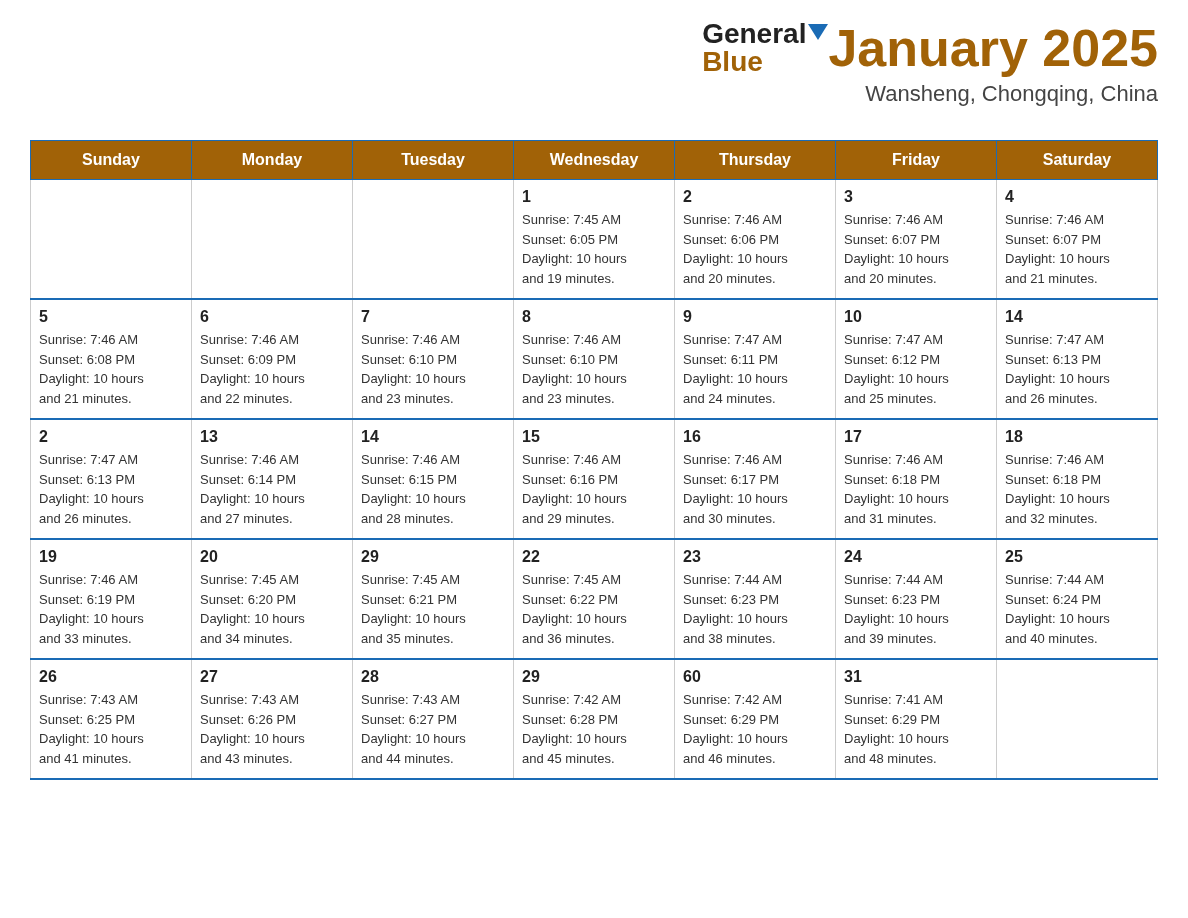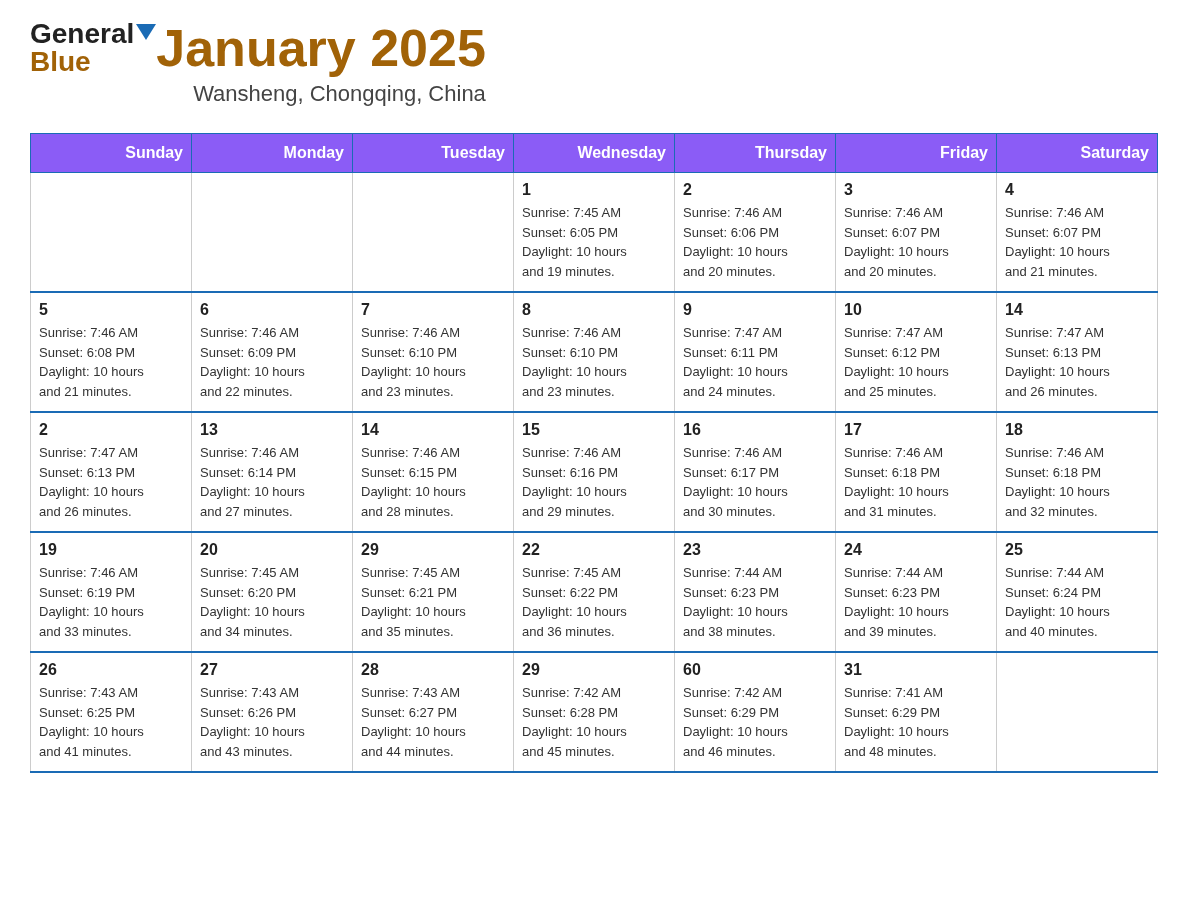--- a/index.html
+++ b/index.html
@@ -6,23 +6,23 @@
     body {
       font-family: Arial, Helvetica, sans-serif;
       background: #ffffff;
       color: #333;
       width: 1188px;
       min-height: 918px;
       padding: 20px 30px;
     }
     .header-area {
       display: flex;
-      justify-content: flex-start;
+      justify-content: flex-end;
       align-items: flex-start;
-      margin-bottom: 26px;
+      margin-bottom: 33px;
     }
     .logo {
       display: flex;
       flex-direction: column;
       align-items: flex-start;
     }
     .logo-general {
       font-size: 28px;
       font-weight: bold;
       color: #222;
@@ -59,26 +59,26 @@
       font-size: 22px;
       color: #444;
       margin-top: 4px;
     }
     table {
       width: 100%;
       border-collapse: collapse;
       table-layout: fixed;
     }
     thead tr th {
-      background-color: #8b5cf6;
+      background-color: #a16207;
       color: #ffffff;
       font-size: 16px;
       font-weight: bold;
       padding: 10px 8px;
-      text-align: right;
+      text-align: center;
       border: 1px solid #1a6bb5;
     }
     tbody tr td {
       vertical-align: top;
       padding: 8px 8px 10px 8px;
       border: 1px solid #cccccc;
       font-size: 13px;
       color: #333;
       min-height: 100px;
     }

